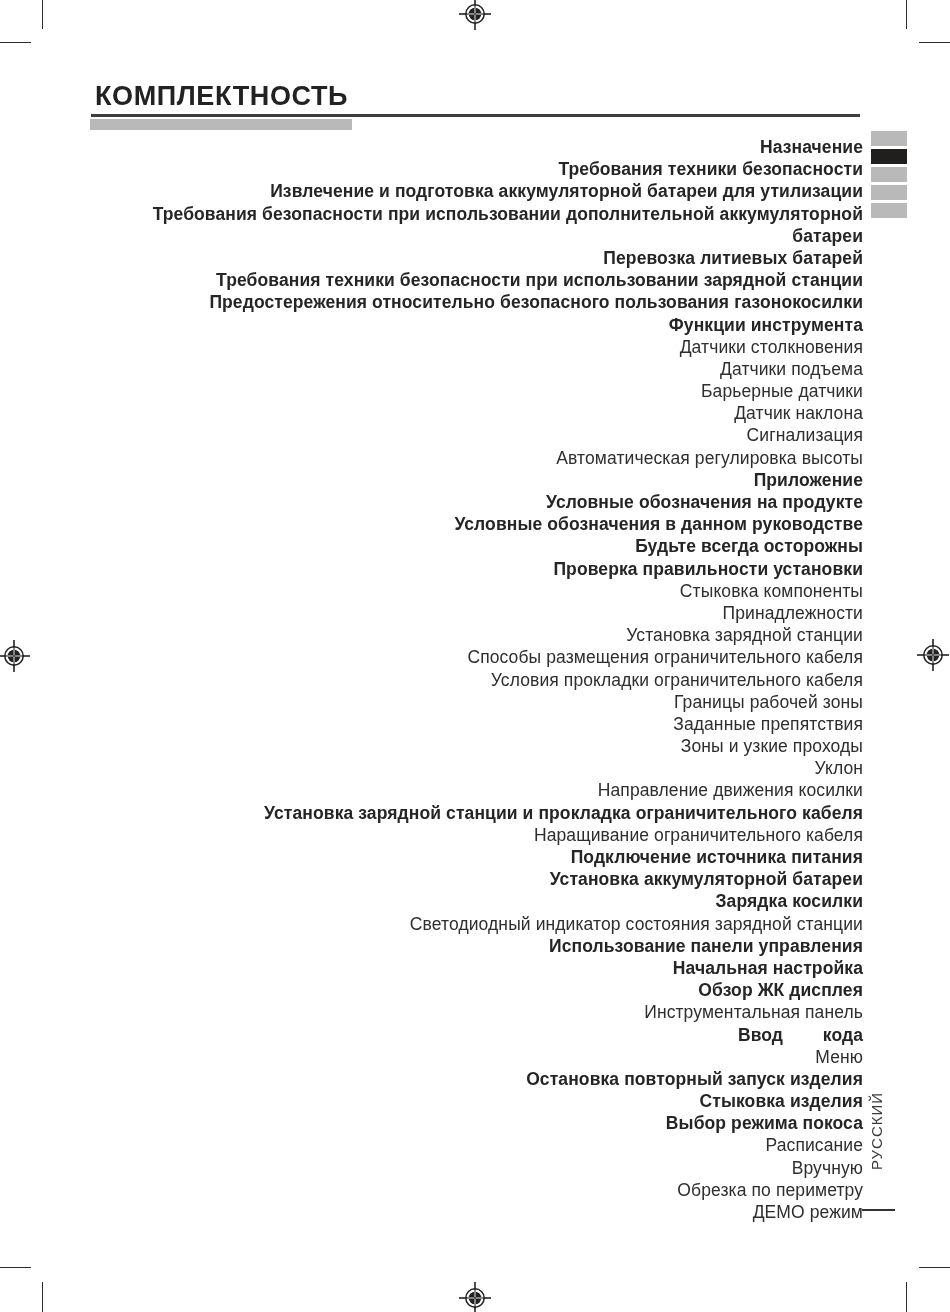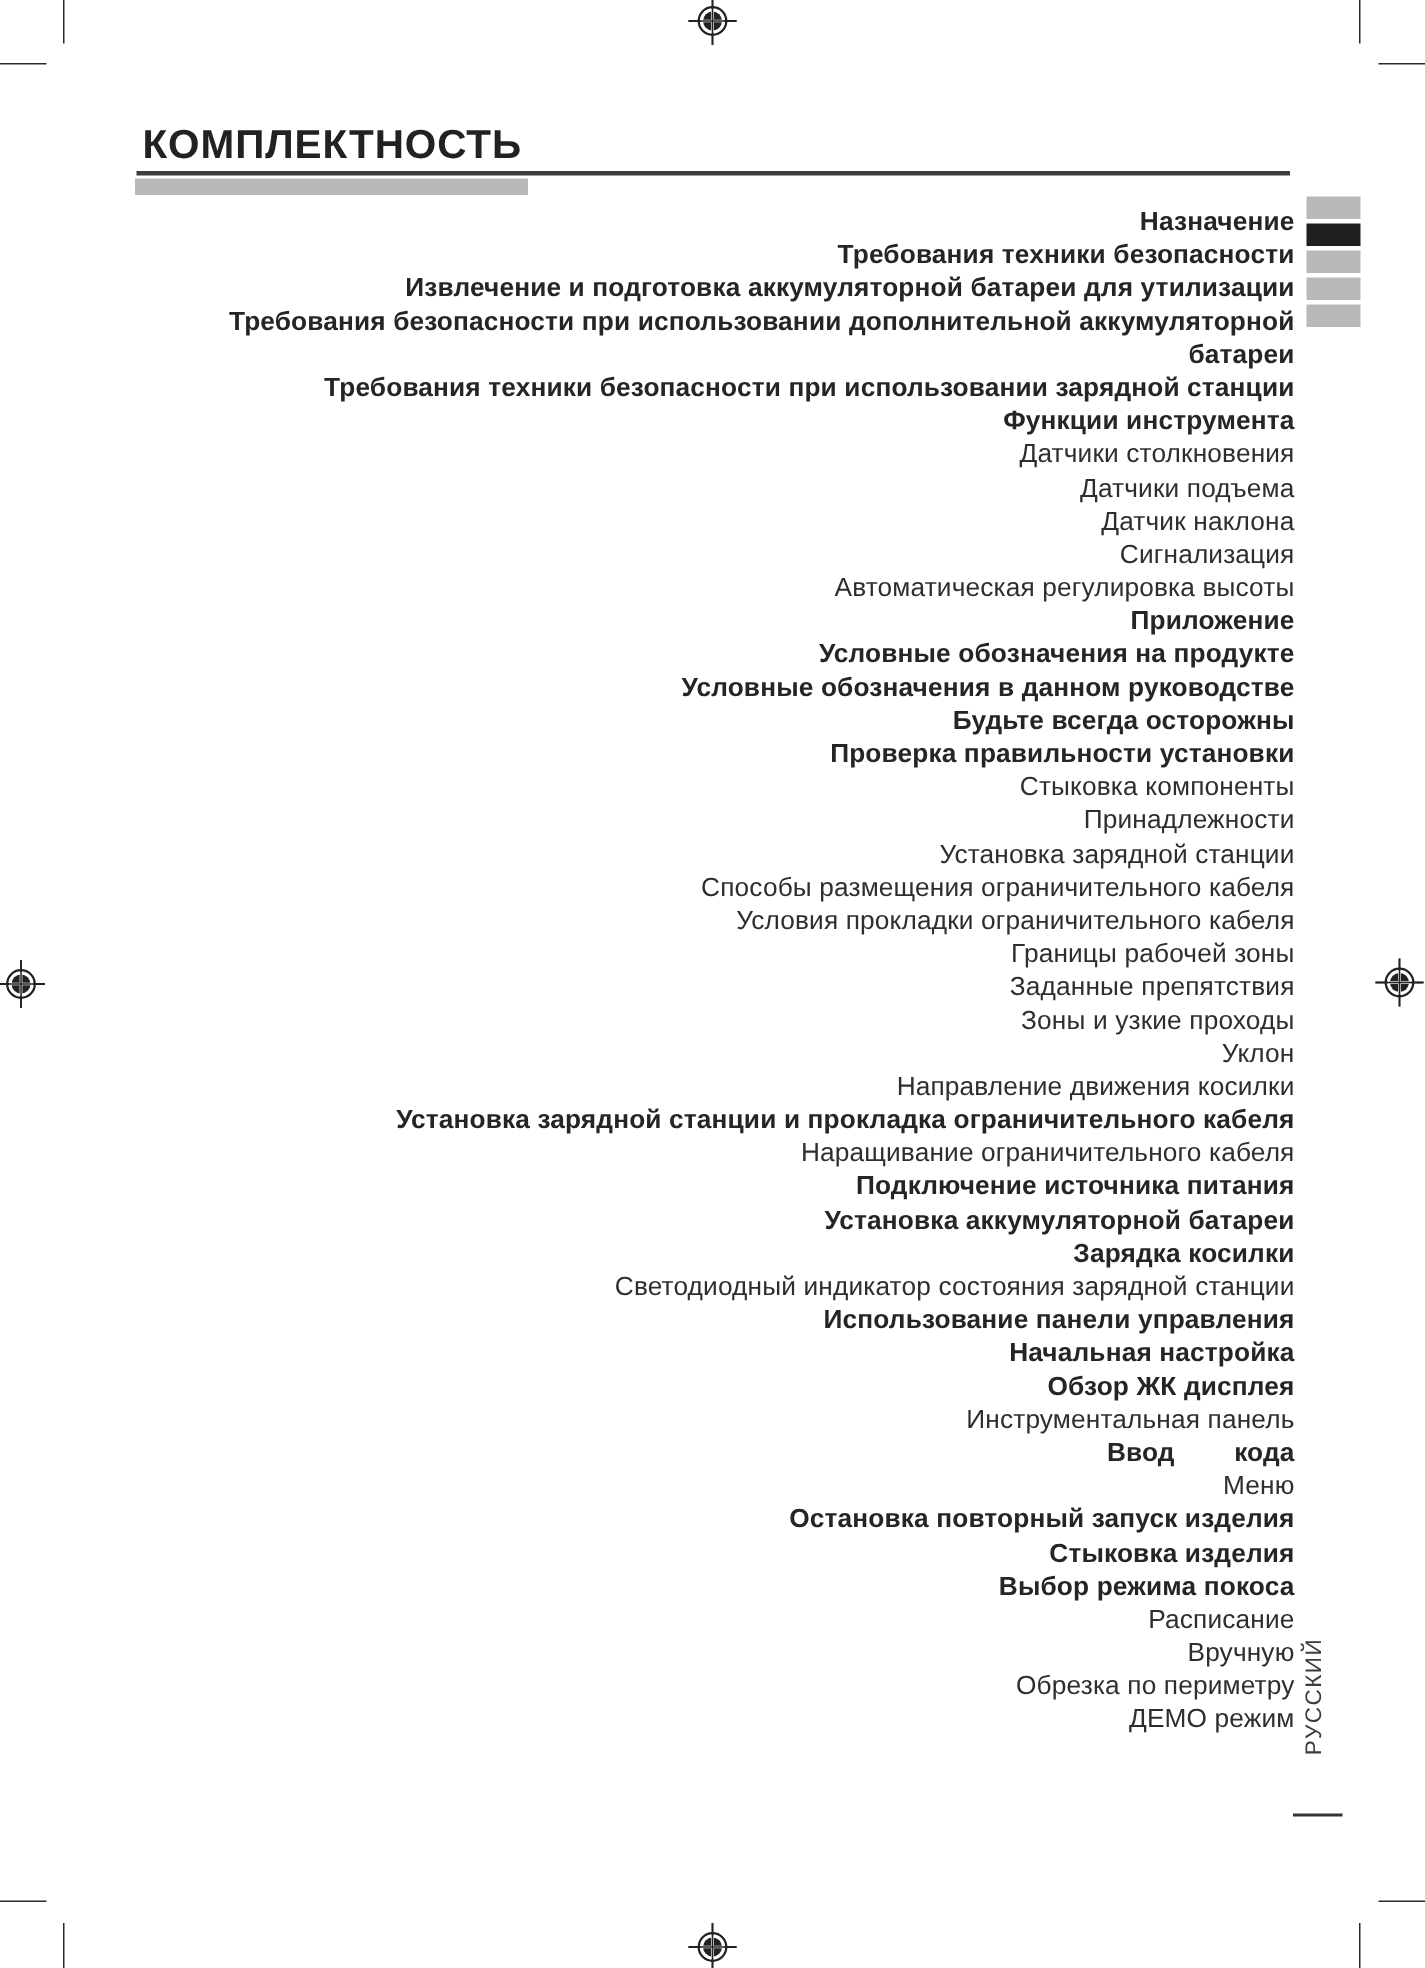--- a/index.html
+++ b/index.html
@@ -108,24 +108,27 @@
 <div class="title">КОМПЛЕКТНОСТЬ</div>
 <div class="title-rule"></div>
 <div class="title-bar"></div>
 
 <div class="toc" id="toc">
     <div class="toc-line bold">Назначение</div>
     <div class="toc-line bold">Требования техники безопасности</div>
     <div class="toc-line bold">Извлечение и подготовка аккумуляторной батареи для утилизации</div>
     <div class="toc-line bold">Требования безопасности при использовании дополнительной аккумуляторной</div>
     <div class="toc-line bold">батареи</div>
+    <div class="toc-line bold">Перевозка литиевых батарей</div>
     <div class="toc-line bold">Требования техники безопасности при использовании зарядной станции</div>
+    <div class="toc-line bold">Предостережения относительно безопасного пользования газонокосилки</div>
     <div class="toc-line bold">Функции инструмента</div>
     <div class="toc-line indent">Датчики столкновения</div>
     <div class="toc-line indent">Датчики подъема</div>
+    <div class="toc-line indent">Барьерные датчики</div>
     <div class="toc-line indent">Датчик наклона</div>
     <div class="toc-line indent">Сигнализация</div>
     <div class="toc-line indent">Автоматическая регулировка высоты</div>
     <div class="toc-line bold">Приложение</div>
     <div class="toc-line bold">Условные обозначения на продукте</div>
     <div class="toc-line bold">Условные обозначения в данном руководстве</div>
     <div class="toc-line bold">Будьте всегда осторожны</div>
     <div class="toc-line bold">Проверка правильности установки</div>
     <div class="toc-line indent">Стыковка компоненты</div>
     <div class="toc-line indent">Принадлежности</div>

